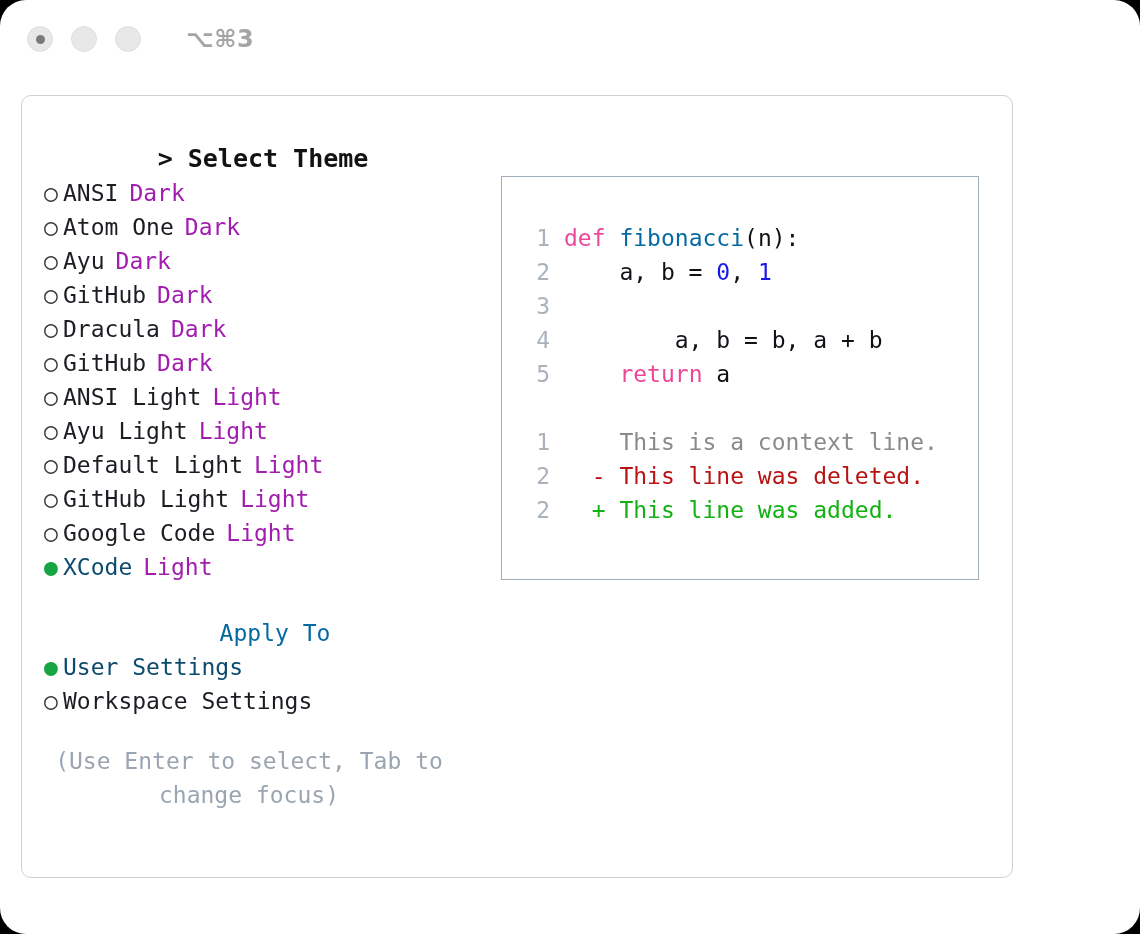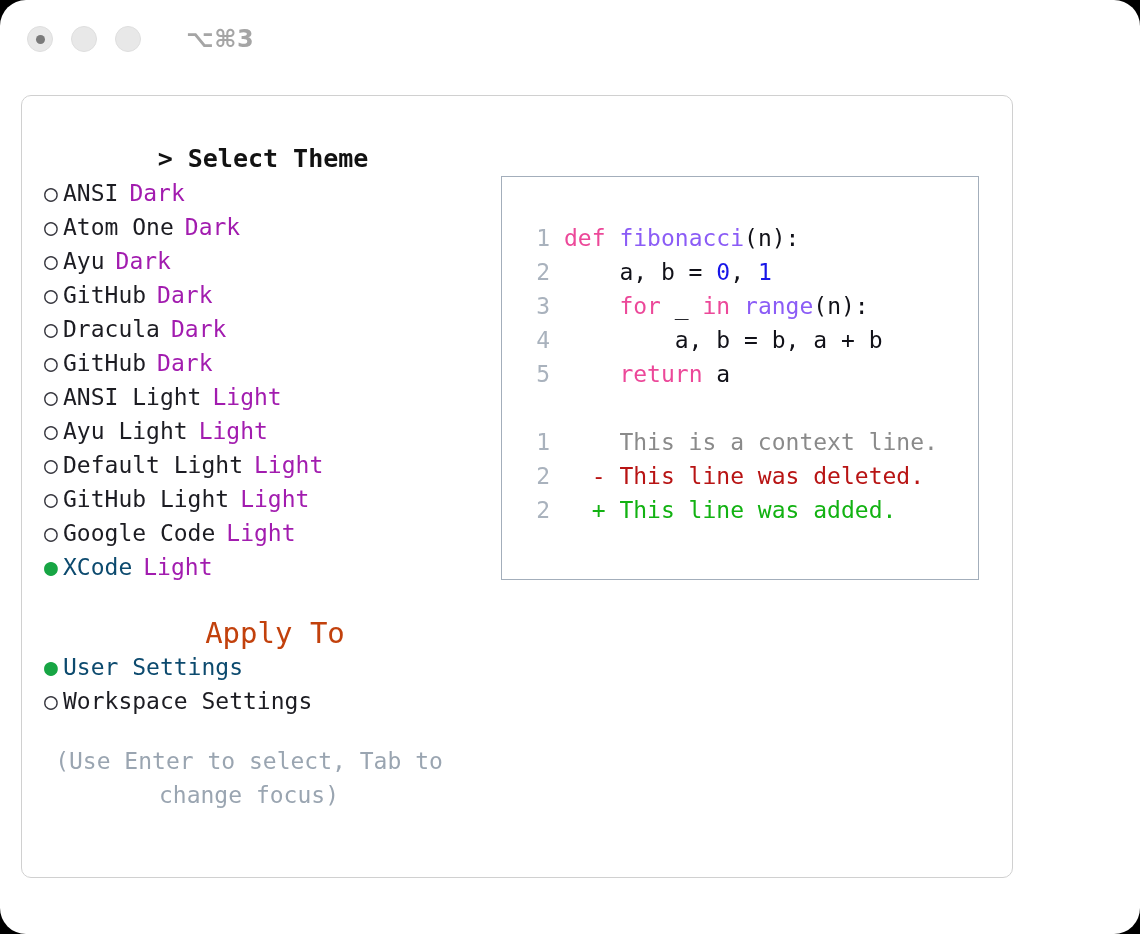--- a/index.html
+++ b/index.html
@@ -103,23 +103,23 @@
   }
   .opt-marker.off { color: #3b3b43; }
   .opt-marker.on  { color: #17a544; }
   .opt-name { color: #1c1c22; }
   .opt-name.sel { color: #0c4a6e; }
   .opt-variant { color: #a21caf; padding-left: 11px; }
 
   
   .plain-label {
     padding-left: 24px;
-    font-size: 29px;
-    line-height: 34px;
-    color: #c2410c;
+    font-size: 23px;
+    line-height: 34px;
+    color: #0369a1;
     white-space: pre;
   }
 
   .spacer-lg { height: 32px; }
   .spacer-sm { height: 26px; }
 
   
   #hint {
     font-size: 23px;
     line-height: 34px;
@@ -147,21 +147,21 @@
     width: 30px;
     flex: 0 0 30px;
     text-align: right;
     color: #a9b2bd;
     margin-right: 14px;
   }
   .code-text { color: #111118; }
 
   
   .tok-kw   { color: #ec4899; }
-  .tok-fn   { color: #8b5cf6; }
+  .tok-fn   { color: #0369a1; }
   .tok-num  { color: #1816e8; }
   .tok-pun  { color: #111118; }
   .tok-var  { color: #111118; }
 
   
   .diff-ctx { color: #8a8a8a; }
   .diff-del { color: #b81414; }
   .diff-add { color: #12b212; }
 
   .code-gap { height: 34px; }
@@ -217,21 +217,21 @@
       <div id="hint">(Use Enter to select, Tab to change focus)</div>
     </div>
 
     <div id="col-right">
 
 
       <div id="preview-panel">
         <div id="code-block">
             <div class="code-line"><span class="lineno">1</span><span class="code-text"><span class="tok-kw">def</span><span class="tok-pun"> </span><span class="tok-fn">fibonacci</span><span class="tok-pun">(n):</span></span></div>
             <div class="code-line"><span class="lineno">2</span><span class="code-text"><span class="tok-var">    a, b = </span><span class="tok-num">0</span><span class="tok-pun">, </span><span class="tok-num">1</span></span></div>
-            <div class="code-line"><span class="lineno">3</span><span class="code-text"><span class="tok-pun">    </span><span class="tok-kw">for</span><span class="tok-var"> _ </span><span class="tok-kw">in</span><span class="tok-pun"> </span><span class="tok-fn">range</span><span class="tok-pun">(n):</span></span></div>
+            <div class="code-line"><span class="lineno">3</span></div>
             <div class="code-line"><span class="lineno">4</span><span class="code-text"><span class="tok-var">        a, b = b, a + b</span></span></div>
             <div class="code-line"><span class="lineno">5</span><span class="code-text"><span class="tok-pun">    </span><span class="tok-kw">return</span><span class="tok-var"> a</span></span></div>
           </div>
         <div class="code-gap"></div>
         <div id="diff-block">
             <div class="code-line"><span class="lineno">1</span><span class="diff-ctx">    This is a context line.</span></div>
             <div class="code-line"><span class="lineno">2</span><span class="diff-del">  - This line was deleted.</span></div>
             <div class="code-line"><span class="lineno">2</span><span class="diff-add">  + This line was added.</span></div>
           </div>
       </div>

